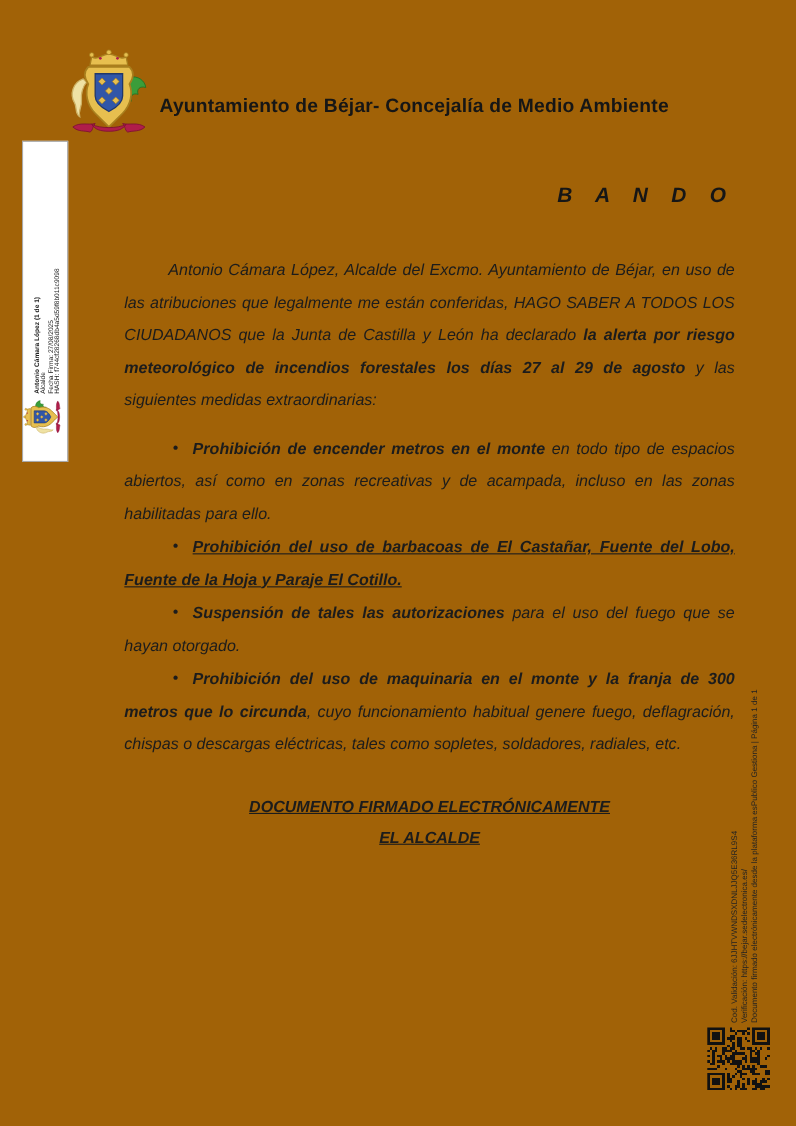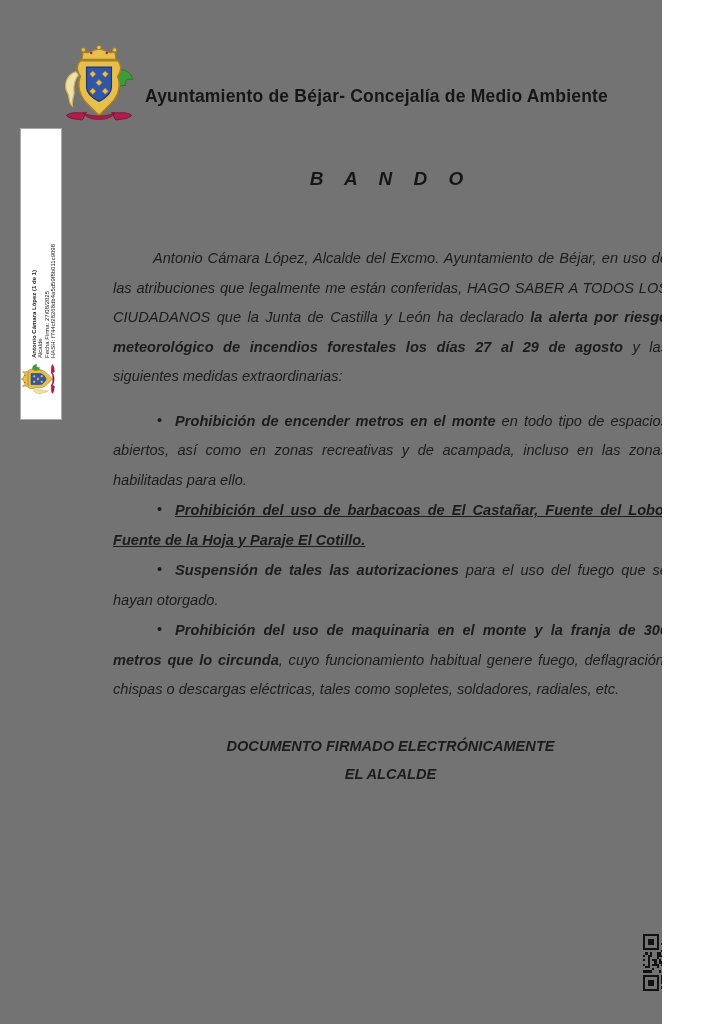--- a/index.html
+++ b/index.html
@@ -1,43 +1,43 @@
 <!DOCTYPE html>
 <html><head>
 <meta charset="utf-8">
 <style>
   html,body{margin:0;padding:0;background:#fff;}
   .page{
-    position:relative;width:662px;height:1024px;background:#737373;
+    position:relative;width:724px;height:1024px;background:#a16207;
     font-family:"Liberation Sans",sans-serif;color:#1c1c1c;overflow:hidden;
   }
   
   .logo{position:absolute;left:60px;top:42px;width:78px;height:86px;}
   .page-title{
     position:absolute;left:145px;top:86px;width:470px;
     font-size:17.5px;font-weight:bold;letter-spacing:.2px;color:#161616;
   }
   
   .doc-title{
-    position:absolute;left:113px;top:168px;width:555px;text-align:center;
+    position:absolute;left:113px;top:168px;width:555px;text-align:right;
     font-size:19px;font-weight:bold;font-style:italic;letter-spacing:8px;color:#161616;
   }
   
   .content{
-    position:absolute;left:113px;top:244px;width:555px;
+    position:absolute;left:113px;top:232px;width:555px;
     font-size:14.6px;line-height:29.5px;text-align:justify;
   }
   .intro{font-style:italic;text-indent:40px;margin:0;}
   .b{font-weight:bold;}
   .u{text-decoration:underline;}
   .measures{margin:15px 0 0 0;padding:0;list-style:none;}
   .measures li{text-indent:22px;font-style:italic;margin:0 0 1px 0;}
   .bullet{display:inline-block;margin-right:13px;font-style:normal;transform:translateY(-1px);}
   .closing{margin:18px 0 0 0;text-indent:40px;font-style:normal;}
-  .signature{margin:27px 0 0 0;text-align:center;font-weight:bold;font-style:italic;line-height:28px;}
+  .signature{margin:27px 0 0 0;text-align:center;font-weight:bold;font-style:italic;line-height:28px;text-decoration:underline;}
   
   .stamp-box{
     position:absolute;left:20px;top:128px;width:42px;height:292px;
     border:1px solid #a9a9a9;background:#fff;box-sizing:border-box;
   }
   .stamp-text-left{
     position:absolute;left:31px;top:358px;width:162px;
     transform:rotate(-90deg);transform-origin:0 0;
     font-size:6px;line-height:6.4px;color:#222;white-space:nowrap;
   }

